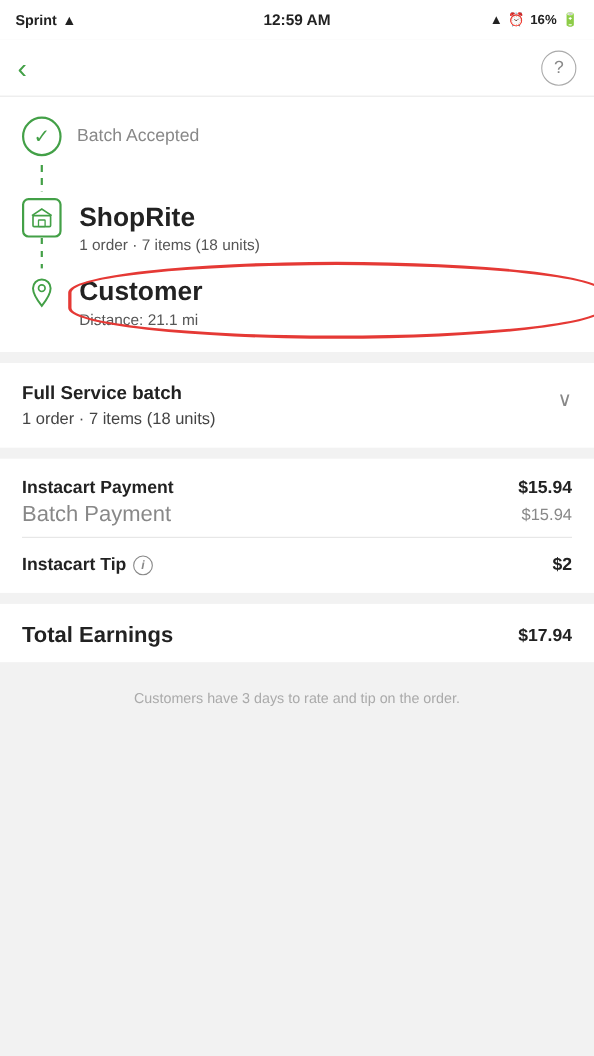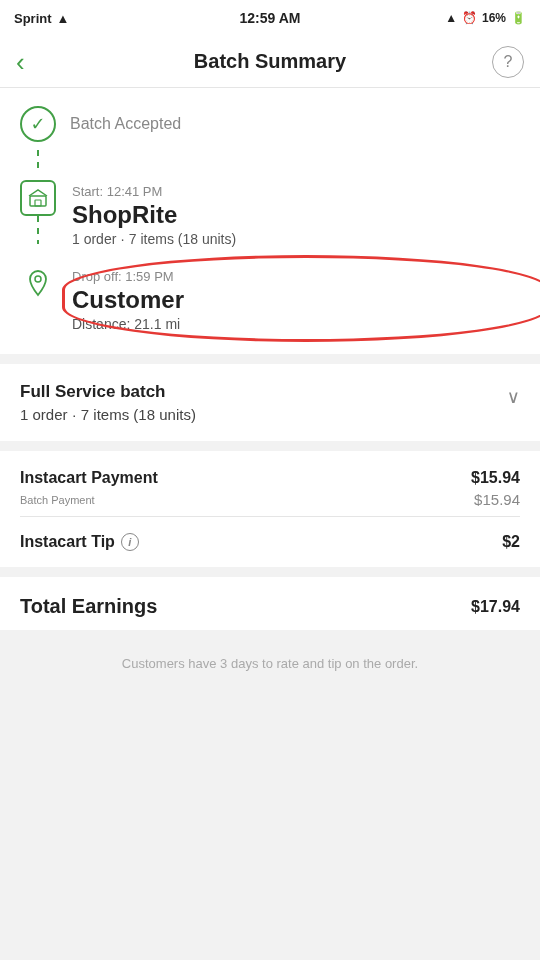--- a/index.html
+++ b/index.html
@@ -228,21 +228,21 @@
     }
     .payment-label {
       font-size: 16px;
       font-weight: 700;
     }
     .payment-amount {
       font-size: 16px;
       font-weight: 700;
     }
     .sub-label {
-      font-size: 11px;
+      font-size: 20px;
       color: #888;
       font-weight: 400;
     }
     .sub-amount {
       font-size: 15px;
       color: #888;
       font-weight: 400;
     }
     .includes-text {
       font-size: 13px;
@@ -343,21 +343,20 @@
   <div class="status-right">
     <span>▲</span>
     <span>⏰</span>
     <span>16%</span>
     <span>🔋</span>
   </div>
 </div>
 
 <div class="header">
   <span class="back-btn">‹</span>
-  <span class="header-title">Batch Summary</span>
   <div class="help-btn">?</div>
 </div>
 
 <div class="timeline-section">
 
   <div class="accepted-row">
     <div class="check-circle">✓</div>
     <span class="accepted-text">Batch Accepted</span>
   </div>
   <div class="vertical-connector"></div>
@@ -367,37 +366,35 @@
       <div class="store-icon">
         <svg width="20" height="20" viewBox="0 0 20 20" fill="none">
           <rect x="2" y="8" width="16" height="10" rx="1" stroke="#43a047" stroke-width="1.5" fill="none"></rect>
           <path d="M1 8 L10 2 L19 8" stroke="#43a047" stroke-width="1.5" fill="none"></path>
           <rect x="7" y="12" width="6" height="6" rx="0.5" stroke="#43a047" stroke-width="1.2" fill="none"></rect>
         </svg>
       </div>
       <div class="timeline-line"></div>
     </div>
     <div class="timeline-content">
-      <div class="timeline-label">Start: 12:41 PM</div>
       <div class="timeline-name">ShopRite</div>
       <div class="timeline-sub">1 order · 7 items (18 units)</div>
     </div>
   </div>
 
   <div class="timeline-item">
     <div class="timeline-left">
       <div class="dropoff-icon">
         <svg width="24" height="28" viewBox="0 0 24 28" fill="none">
           <path d="M12 2C7.6 2 4 5.6 4 10c0 6 8 16 8 16s8-10 8-16c0-4.4-3.6-8-8-8z" stroke="#43a047" stroke-width="1.8" fill="none"></path>
           <circle cx="12" cy="10" r="3" stroke="#43a047" stroke-width="1.5" fill="none"></circle>
         </svg>
       </div>
     </div>
     <div class="timeline-content last red-circle-1">
-      <div class="timeline-label">Drop off: 1:59 PM</div>
       <div class="timeline-name">Customer</div>
       <div class="timeline-sub">Distance: 21.1 mi</div>
     </div>
   </div>
 </div>
 
 <div class="full-service-section">
   <div class="full-service-text">
     <div class="full-service-title">Full Service batch</div>
     <div class="full-service-sub">1 order · 7 items (18 units)</div>

